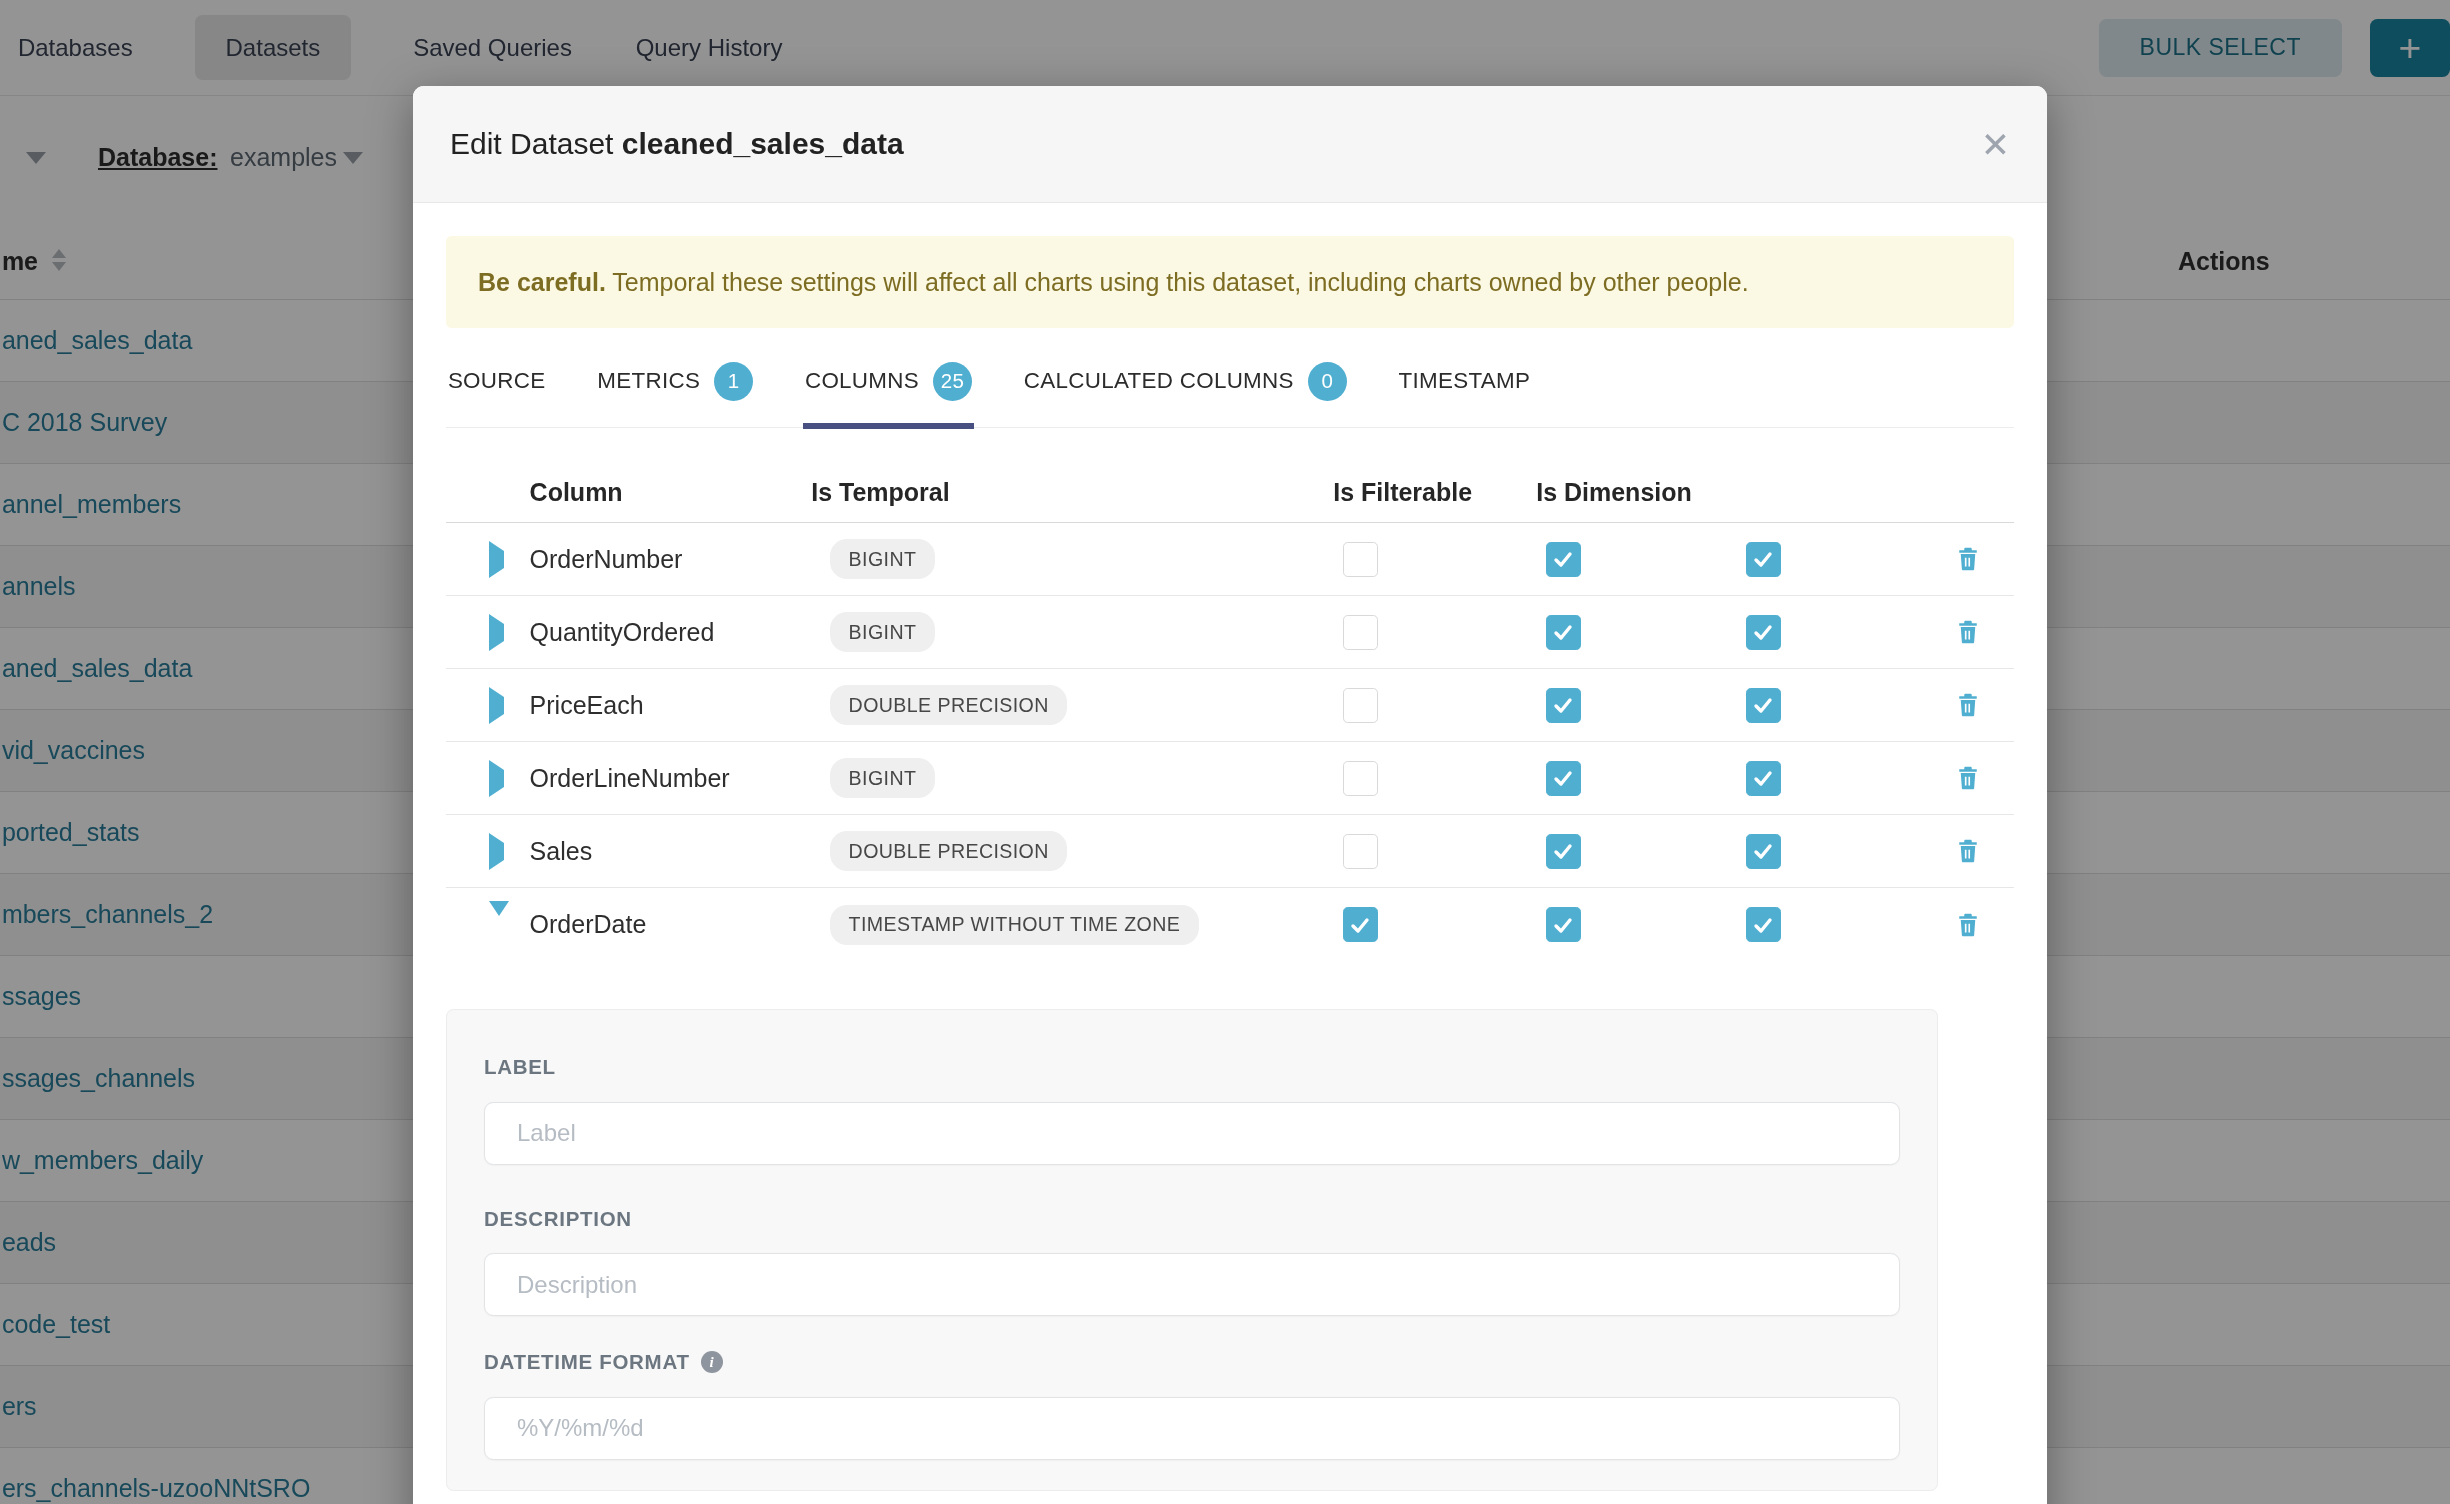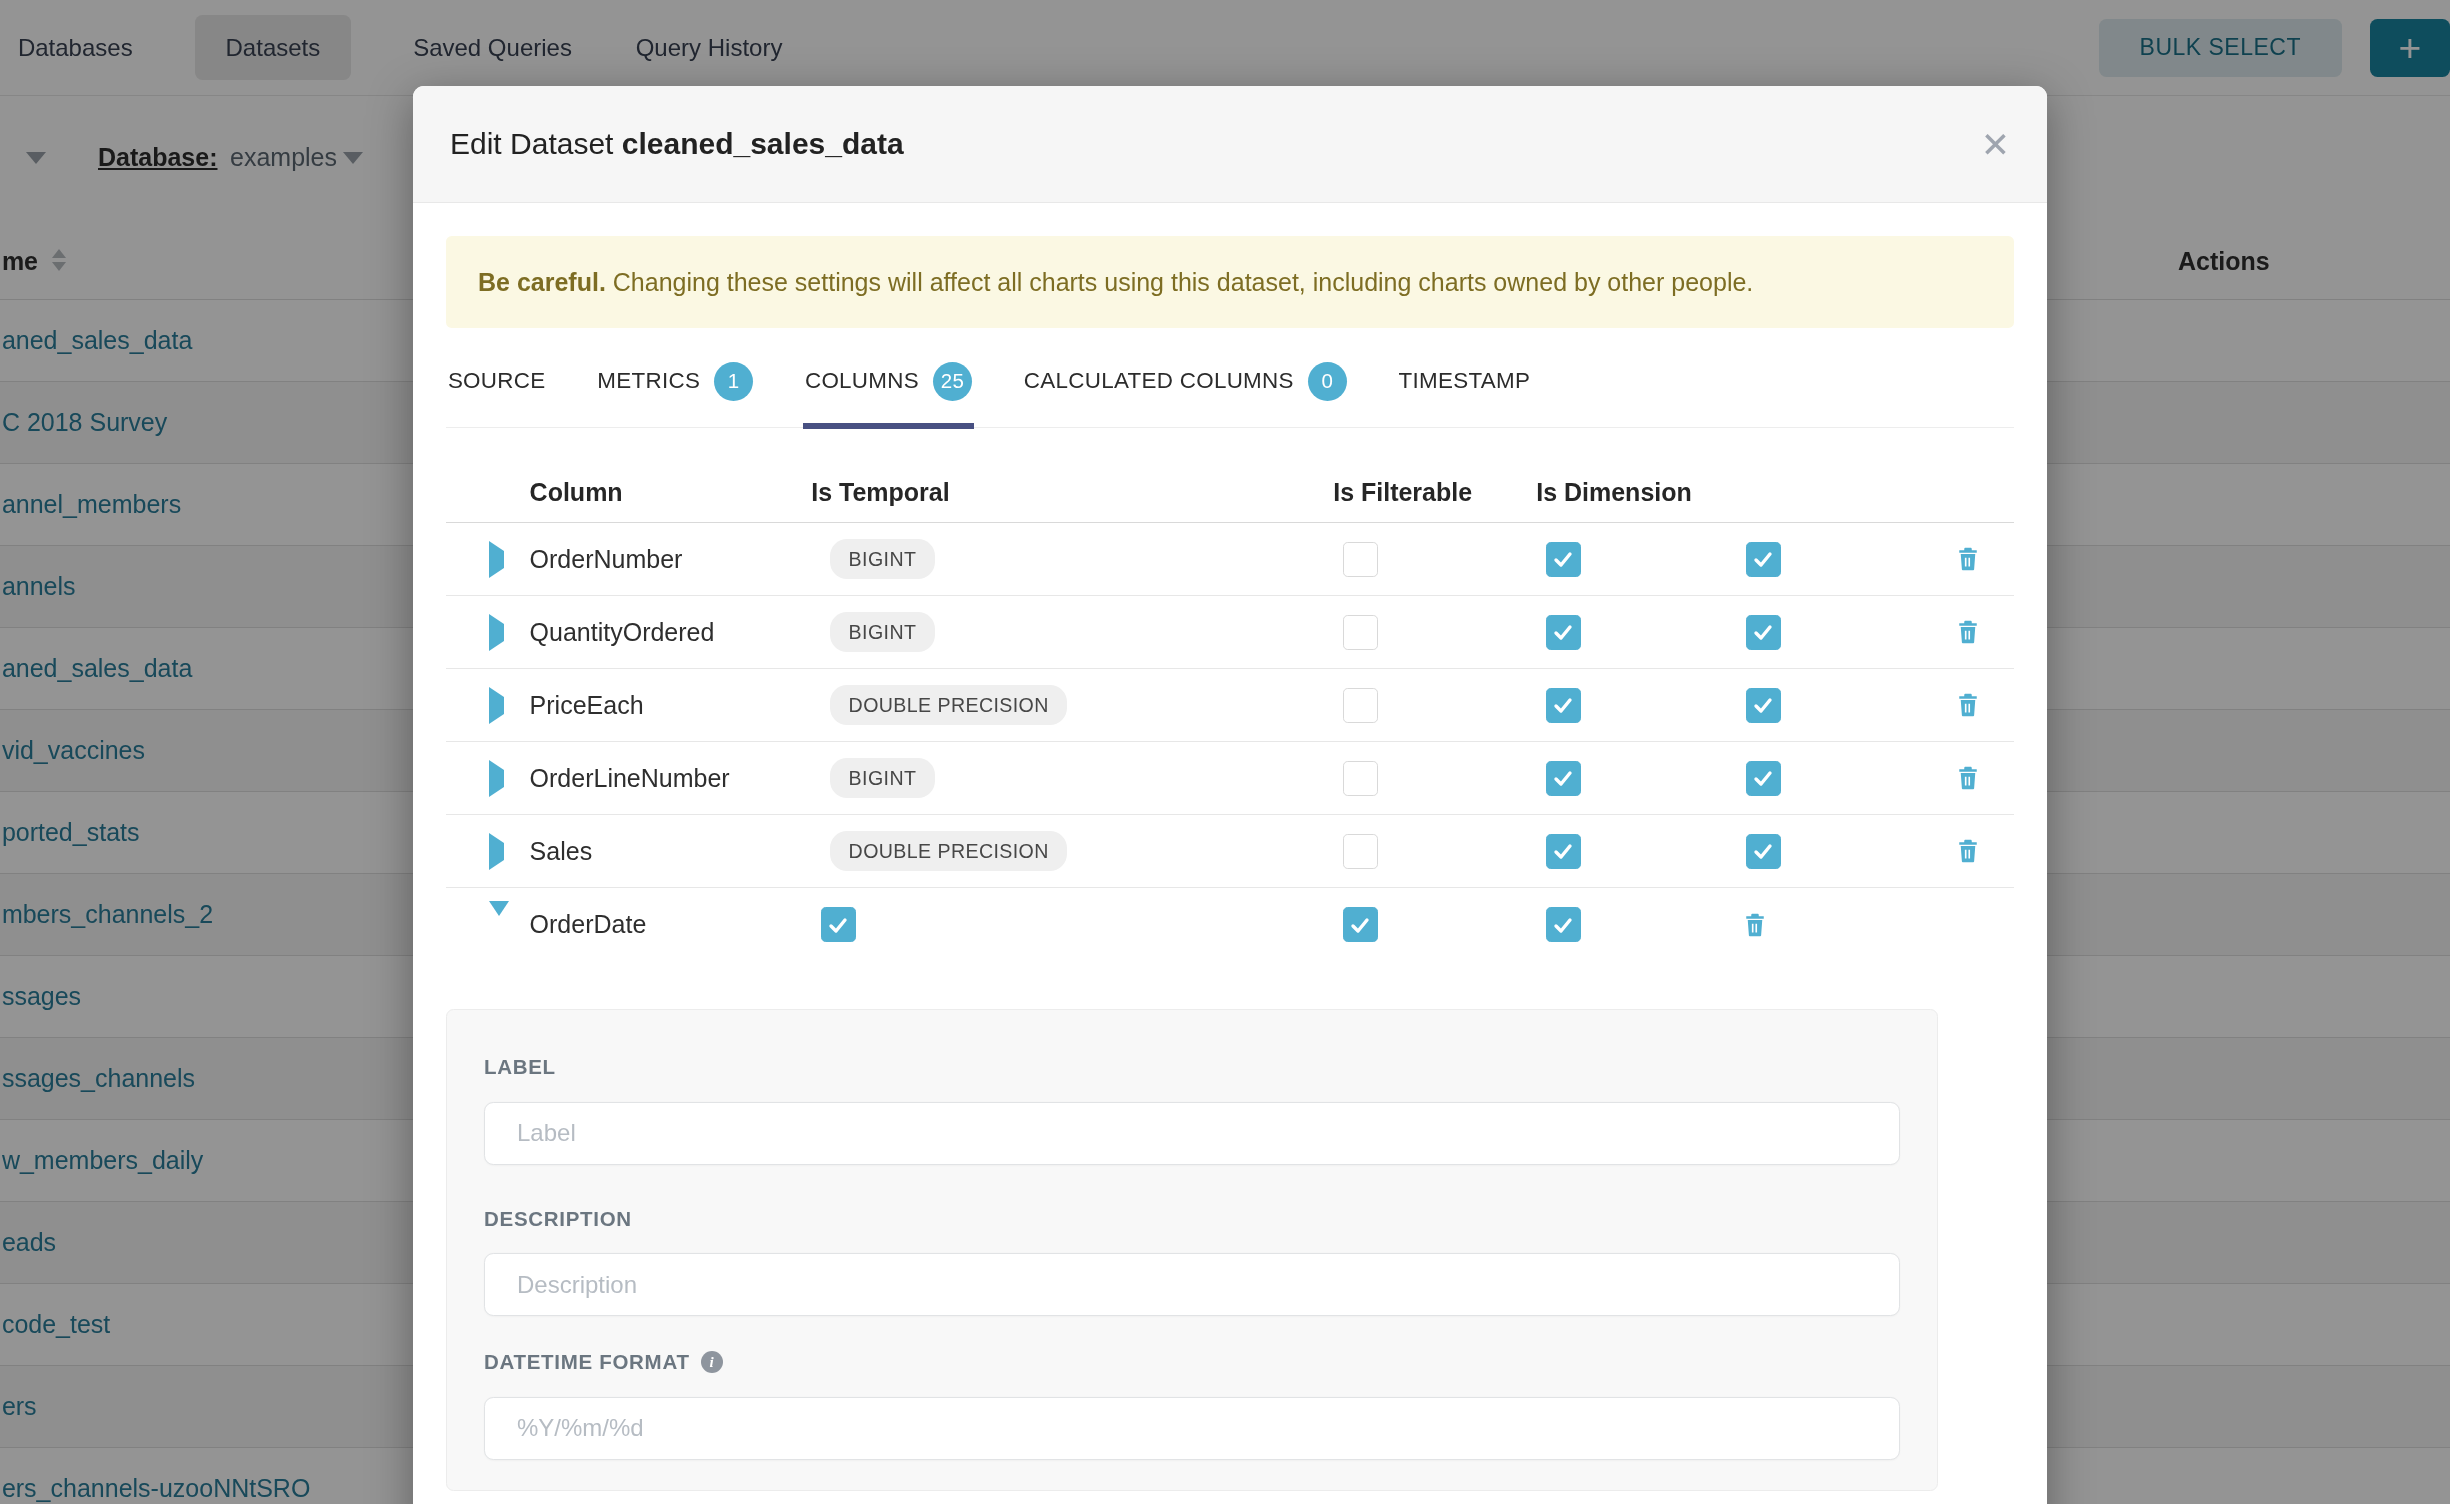--- a/index.html
+++ b/index.html
@@ -186,21 +186,21 @@
 
   <div class="overlay"></div>
 
   <div class="modal">
     <div class="modal-header">
       <span class="modal-title"><span>Edit Dataset </span><b>cleaned_sales_data</b></span>
       <button class="modal-close">✕</button>
     </div>
 
     <div class="modal-body">
-      <div class="banner"><b>Be careful.</b><span> Changing these settings will affect all charts using this dataset, including charts owned by other people.</span></div>
+      <div class="banner"><b>Be careful.</b><span> Temporal these settings will affect all charts using this dataset, including charts owned by other people.</span></div>
 
       <div class="tabs" id="tabs">
           <div class="tab">
             <span>SOURCE</span>
           </div>
           <div class="tab">
             <span>METRICS</span>
             <span class="tab-badge">1</span>
           </div>
           <div class="tab active">
@@ -342,20 +342,21 @@
                 <svg width="30" height="30" viewBox="0 0 24 24">
                   <path fill="#50AFD1" d="M10 3h4c.55 0 1 .45 1 1v1h4v2H5V5h4V4c0-.55.45-1 1-1z"></path>
                   <path fill="#50AFD1" d="M6.2 8h11.6l-.9 12.1c-.05.5-.47.9-1 .9H8.1c-.53 0-.95-.4-1-.9L6.2 8zm3.3 3v7h1.3v-7H9.5zm2.85 0v7h1.3v-7h-1.3z"></path>
                 </svg>
               </button>
             </div>
           </div>
           <div class="cols-grid col-row last">
             <div><span class="expand-caret down"></span></div>
             <div class="col-name">OrderDate</div>
+            <div><span class="type-chip">TIMESTAMP WITHOUT TIME ZONE</span></div>
             <div class="cb checked">
               <svg width="24" height="24" viewBox="0 0 24 24">
                 <path d="M5 13 l5 5 L19 7" stroke="#fff" stroke-width="3.4" fill="none" stroke-linecap="round" stroke-linejoin="round"></path>
               </svg>
             </div>
             <div class="cb checked">
               <svg width="24" height="24" viewBox="0 0 24 24">
                 <path d="M5 13 l5 5 L19 7" stroke="#fff" stroke-width="3.4" fill="none" stroke-linecap="round" stroke-linejoin="round"></path>
               </svg>
             </div>

